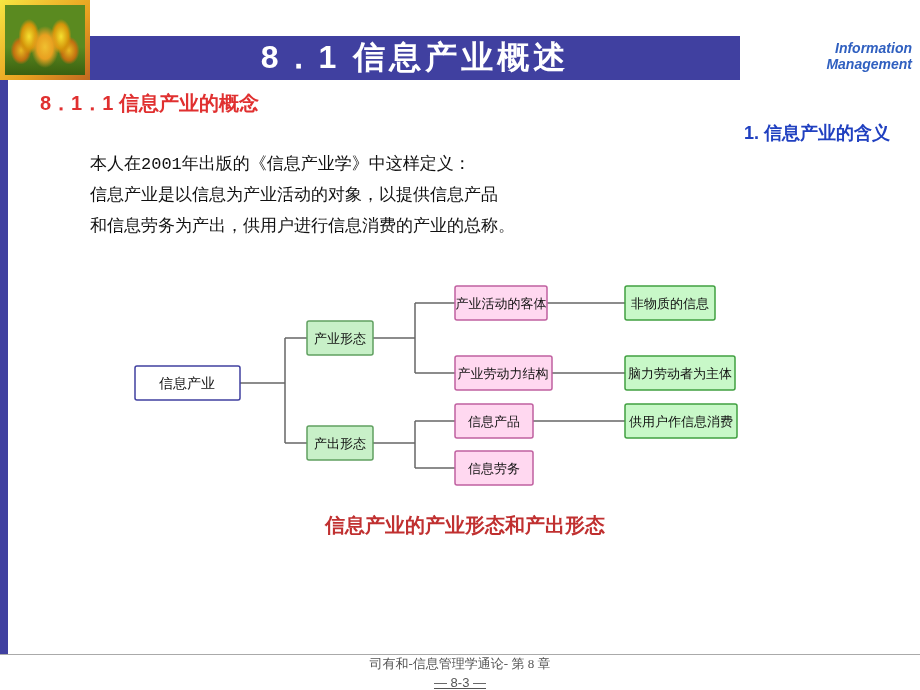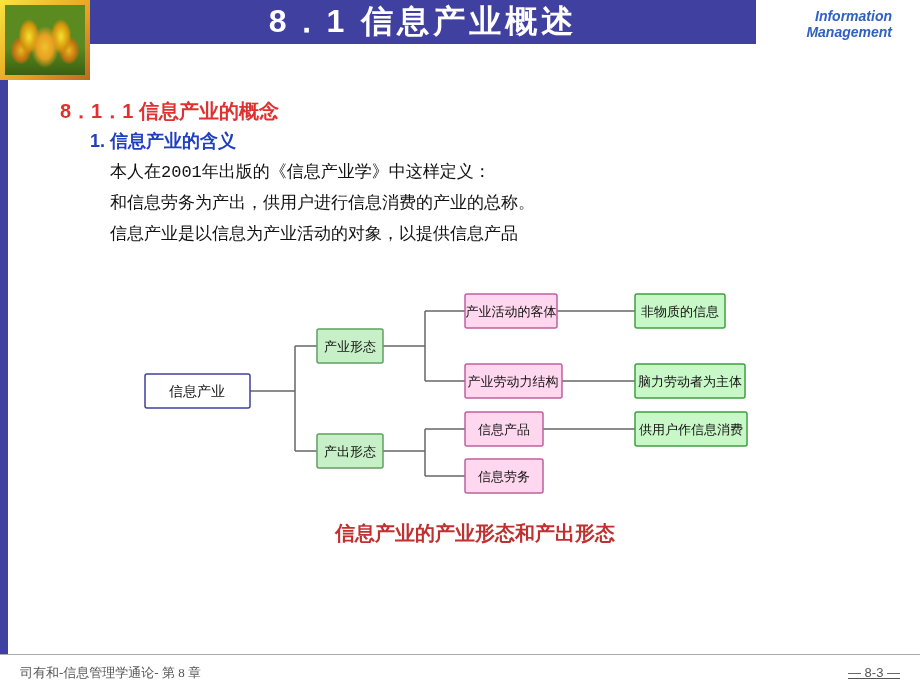--- a/index.html
+++ b/index.html
@@ -9,21 +9,21 @@
       height: 690px;
       background: #fff;
       font-family: 'SimSun', 'STSong', serif;
       overflow: hidden;
       position: relative;
     }
 
     
     .header {
       display: flex;
-      align-items: flex-start;
+      align-items: flex-end;
       height: 80px;
       background: #fff;
     }
 
     .header-flower {
       width: 90px;
       height: 80px;
       background: linear-gradient(135deg, #f5e642 0%, #f0c030 30%, #e8a020 60%, #c06820 100%);
       flex-shrink: 0;
       position: relative;
@@ -53,25 +53,25 @@
 
     .header-title {
       color: #fff;
       font-size: 32px;
       font-weight: bold;
       font-family: 'SimHei', 'STHeiti', sans-serif;
       letter-spacing: 4px;
     }
 
     .header-subtitle-area {
-      width: 164px;
+      width: 180px;
       display: flex;
       align-items: flex-end;
       justify-content: flex-end;
-      padding: 8px 28px;
+      padding: 8px 8px;
       flex-direction: column;
     }
 
     .header-subtitle {
       color: #3060c0;
       font-size: 14px;
       font-style: italic;
       font-family: Arial, sans-serif;
       font-weight: bold;
       text-align: right;
@@ -82,39 +82,39 @@
       position: absolute;
       left: 0;
       top: 80px;
       width: 8px;
       height: 600px;
       background: #4040a0;
     }
 
     
     .content {
-      padding: 10px 30px 10px 60px;
-      margin-top: 8px;
+      padding: 10px 30px 10px 40px;
     }
 
     .section-title {
       color: #e03030;
       font-size: 20px;
       font-weight: bold;
       font-family: 'SimHei', 'STHeiti', sans-serif;
       margin-bottom: 4px;
     }
 
     .sub-title {
       color: #2040c0;
       font-size: 18px;
       font-weight: bold;
       font-family: 'SimHei', 'STHeiti', sans-serif;
       margin-left: 30px;
       margin-bottom: 6px;
+      text-align: right;
     }
 
     .paragraph {
       font-size: 17px;
       line-height: 1.7;
       color: #111;
       margin-left: 50px;
       margin-bottom: 2px;
       font-family: Liberation Mono, monospace;
     }
@@ -148,20 +148,21 @@
       bottom: 0;
       left: 0;
       right: 0;
       height: 36px;
       border-top: 1px solid #aaa;
       display: flex;
       align-items: center;
       justify-content: space-between;
       padding: 0 20px;
       background: #fff;
+      flex-direction: column;
     }
 
     .footer-left {
       font-size: 13px;
       color: #555;
       font-family: 'SimSun', serif;
     }
 
     .footer-right {
       font-size: 13px;
@@ -185,22 +186,22 @@
   </div>
 </div>
 
 <div class="blue-strip"></div>
 
 <div class="content">
 
   <div class="section-title">8．1．1  信息产业的概念</div>
   <div class="sub-title">1. 信息产业的含义</div>
   <div class="paragraph">本人在2001年出版的《信息产业学》中这样定义：</div>
+  <div class="paragraph">信息产业是以信息为产业活动的对象，以提供信息产品</div>
   <div class="paragraph">和信息劳务为产出，供用户进行信息消费的产业的总称。</div>
-  <div class="paragraph">信息产业是以信息为产业活动的对象，以提供信息产品</div>
 
   <div class="diagram-container">
     <svg class="diagram-svg" width="760" height="250" viewBox="0 0 760 250">
 
       <line x1="155" y1="125" x2="200" y2="125" stroke="#666" stroke-width="1.5"></line>
 
       <line x1="200" y1="125" x2="200" y2="80" stroke="#666" stroke-width="1.5"></line>
       <line x1="200" y1="80" x2="222" y2="80" stroke="#666" stroke-width="1.5"></line>
 
       <line x1="200" y1="125" x2="200" y2="185" stroke="#666" stroke-width="1.5"></line>

